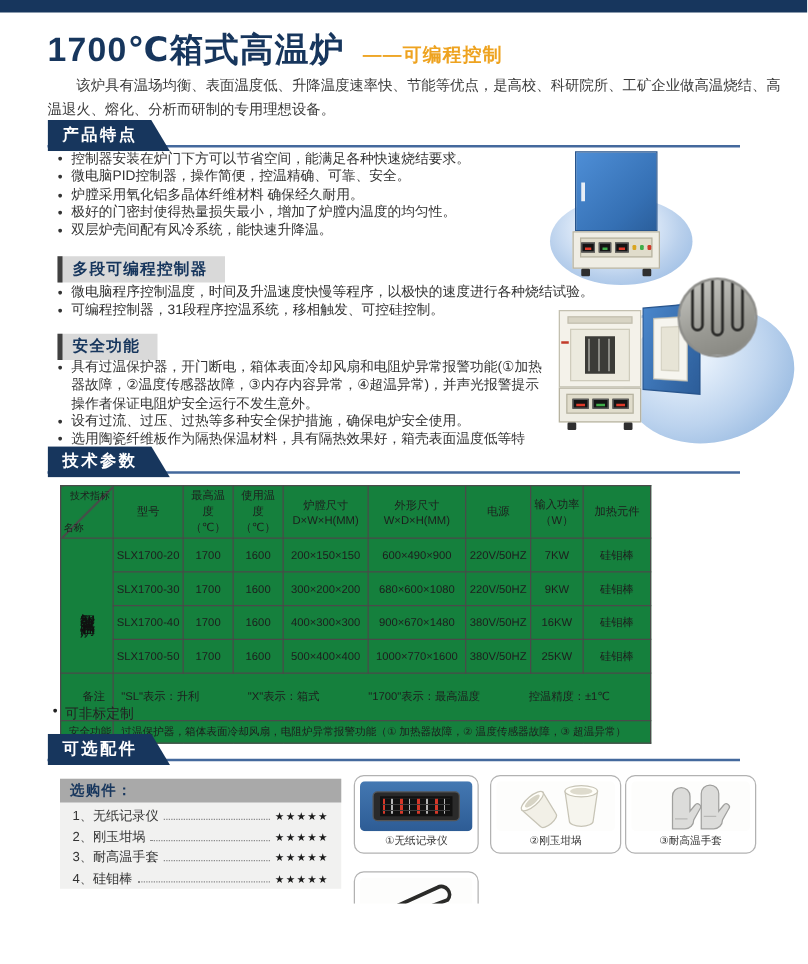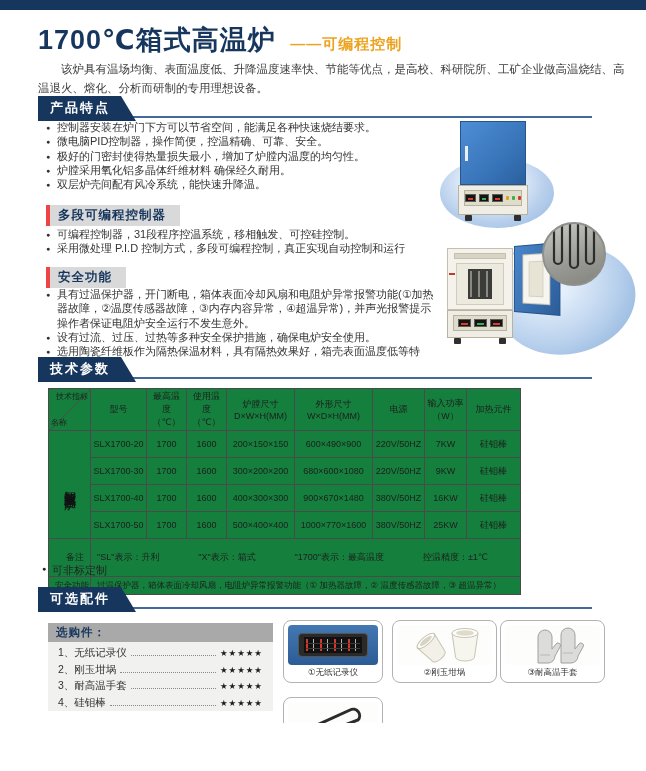--- a/index.html
+++ b/index.html
@@ -23,21 +23,21 @@
   .sec-header { position:absolute; left:38px; width:554px; height:22px; }
   .sec-line { position:absolute; left:0; right:0; bottom:0; height:2px; background:#44699d; }
   .sec-flag { position:absolute; left:0; top:0; background:#17365d; color:#fff; font-size:13px;
               font-weight:bold; letter-spacing:2px; padding:3px 26px 4px 12px;
               clip-path:polygon(0 0, calc(100% - 15px) 0, 100% 100%, 0 100%); }
   #hdr-features { top:96px; }
   #hdr-specs    { top:357px; }
   #hdr-access   { top:587px; }
 
   
-  .sub-head { position:absolute; left:46px; background:#d9d9d9; border-left:4px solid #ef4444;
+  .sub-head { position:absolute; left:46px; background:#d9d9d9; border-left:4px solid #404040;
               color:#17365d; font-weight:bold; font-size:12.5px; padding:2px 14px 2px 8px; letter-spacing:1px; }
   #sub-prog   { top:205px; }
   #sub-safety { top:267px; }
 
   
   .blist { position:absolute; left:46px; list-style:none; font-size:11px; color:#333; }
   .blist li { position:relative; padding-left:11px; line-height:14.3px; }
   .blist li::before { content:"●"; position:absolute; left:0; top:1px; font-size:7px; color:#333; }
   #list-features { top:120px; width:560px; }
   #list-prog     { top:227px; width:560px; }
@@ -164,29 +164,29 @@
 
   <div class="intro">该炉具有温场均衡、表面温度低、升降温度速率快、节能等优点，是高校、科研院所、工矿企业做高温烧结、高温退火、熔化、分析而研制的专用理想设备。</div>
 
   <div class="sec-header" id="hdr-features">
     <div class="sec-line"></div>
     <div class="sec-flag">产品特点</div>
   </div>
   <ul class="blist" id="list-features">
     <li>控制器安装在炉门下方可以节省空间，能满足各种快速烧结要求。</li>
     <li>微电脑PID控制器，操作简便，控温精确、可靠、安全。</li>
+    <li>炉膛采用氧化铝多晶体纤维材料 确保经久耐用。</li>
     <li>极好的门密封使得热量损失最小，增加了炉膛内温度的均匀性。</li>
-    <li>炉膛采用氧化铝多晶体纤维材料 确保经久耐用。</li>
     <li>双层炉壳间配有风冷系统，能快速升降温。</li>
   </ul>
 
   <div class="sub-head" id="sub-prog">多段可编程控制器</div>
   <ul class="blist" id="list-prog">
+    <li>微电脑程序控制温度，时间及升温速度快慢等程序，以极快的速度进行各种烧结试验。</li>
     <li>可编程控制器，31段程序控温系统，移相触发、可控硅控制。</li>
-    <li>采用微处理 P.I.D 控制方式，多段可编程控制，真正实现自动控制和运行</li>
   </ul>
 
   <div class="sub-head" id="sub-safety">安全功能</div>
   <ul class="blist" id="list-safety">
     <li>具有过温保护器，开门断电，箱体表面冷却风扇和电阻炉异常报警功能(①加热器故障，②温度传感器故障，③内存内容异常，④超温异常)，并声光报警提示操作者保证电阻炉安全运行不发生意外。</li>
     <li>设有过流、过压、过热等多种安全保护措施，确保电炉安全使用。</li>
     <li>选用陶瓷纤维板作为隔热保温材料，具有隔热效果好，箱壳表面温度低等特点。</li>
   </ul>
 
   <div class="furnace1">

